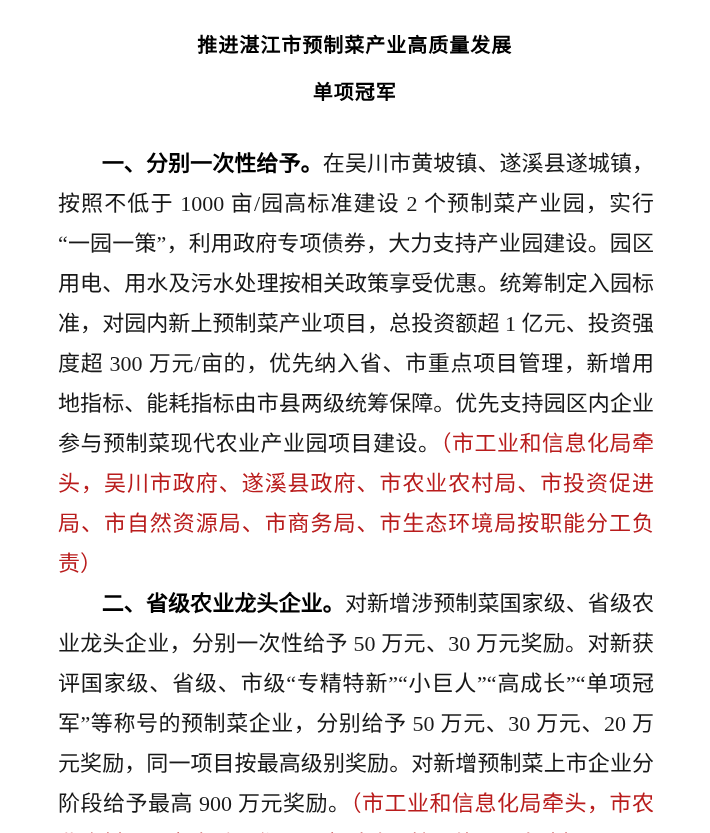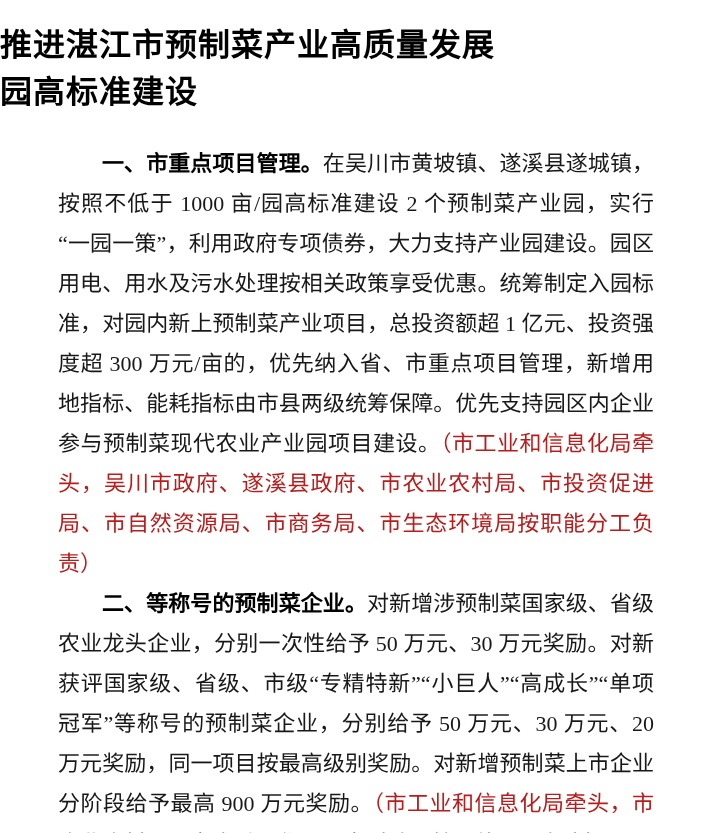--- a/index.html
+++ b/index.html
@@ -13,22 +13,22 @@
     height: 833px;
     background: #ffffff;
     overflow: hidden;
     box-sizing: border-box;
     color: #111111;
     font-family: "Liberation Serif", "DejaVu Serif", serif;
   }
   .doc-title {
     margin: 0;
     padding-top: 22px;
-    text-align: left;
-    font-size: 32px;
+    text-align: center;
+    font-size: 20px;
     line-height: 47px;
     font-weight: bold;
     color: #000000;
     letter-spacing: 1px;
     font-family: "Liberation Serif", "DejaVu Serif", serif;
   }
   .doc-title .title-line {
     display: block;
   }
   .doc-body {
@@ -54,27 +54,27 @@
     color: #b91c1c;
   }
 </style>
 </head>
 <body>
 
 <div class="page">
 
   <h1 class="doc-title">
     <span class="title-line">推进湛江市预制菜产业高质量发展</span>
-    <span class="title-line">园高标准建设</span>
+    <span class="title-line">单项冠军</span>
   </h1>
 
   <div class="doc-body">
 
     <p>
-      <span class="para-lead">一、市重点项目管理。</span><span class="para-text">在吴川市黄坡镇、遂溪县遂城镇，按照不低于 1000 亩/园高标准建设 2 个预制菜产业园，实行“一园一策”，利用政府专项债券，大力支持产业园建设。园区用电、用水及污水处理按相关政策享受优惠。统筹制定入园标准，对园内新上预制菜产业项目，总投资额超 1 亿元、投资强度超 300 万元/亩的，优先纳入省、市重点项目管理，新增用地指标、能耗指标由市县两级统筹保障。优先支持园区内企业参与预制菜现代农业产业园项目建设。</span><span class="para-note">（市工业和信息化局牵头，吴川市政府、遂溪县政府、市农业农村局、市投资促进局、市自然资源局、市商务局、市生态环境局按职能分工负责）</span>
+      <span class="para-lead">一、分别一次性给予。</span><span class="para-text">在吴川市黄坡镇、遂溪县遂城镇，按照不低于 1000 亩/园高标准建设 2 个预制菜产业园，实行“一园一策”，利用政府专项债券，大力支持产业园建设。园区用电、用水及污水处理按相关政策享受优惠。统筹制定入园标准，对园内新上预制菜产业项目，总投资额超 1 亿元、投资强度超 300 万元/亩的，优先纳入省、市重点项目管理，新增用地指标、能耗指标由市县两级统筹保障。优先支持园区内企业参与预制菜现代农业产业园项目建设。</span><span class="para-note">（市工业和信息化局牵头，吴川市政府、遂溪县政府、市农业农村局、市投资促进局、市自然资源局、市商务局、市生态环境局按职能分工负责）</span>
     </p>
 
     <p>
-      <span class="para-lead">二、等称号的预制菜企业。</span><span class="para-text">对新增涉预制菜国家级、省级农业龙头企业，分别一次性给予 50 万元、30 万元奖励。对新获评国家级、省级、市级“专精特新”“小巨人”“高成长”“单项冠军”等称号的预制菜企业，分别给予 50 万元、30 万元、20 万元奖励，同一项目按最高级别奖励。对新增预制菜上市企业分阶段给予最高 900 万元奖励。</span><span class="para-note">（市工业和信息化局牵头，市农业农村局、市金融工作局、市财政局按职能分工负责）</span>
+      <span class="para-lead">二、省级农业龙头企业。</span><span class="para-text">对新增涉预制菜国家级、省级农业龙头企业，分别一次性给予 50 万元、30 万元奖励。对新获评国家级、省级、市级“专精特新”“小巨人”“高成长”“单项冠军”等称号的预制菜企业，分别给予 50 万元、30 万元、20 万元奖励，同一项目按最高级别奖励。对新增预制菜上市企业分阶段给予最高 900 万元奖励。</span><span class="para-note">（市工业和信息化局牵头，市农业农村局、市金融工作局、市财政局按职能分工负责）</span>
     </p>
 
   </div>
 </div>
 
 </body></html>

